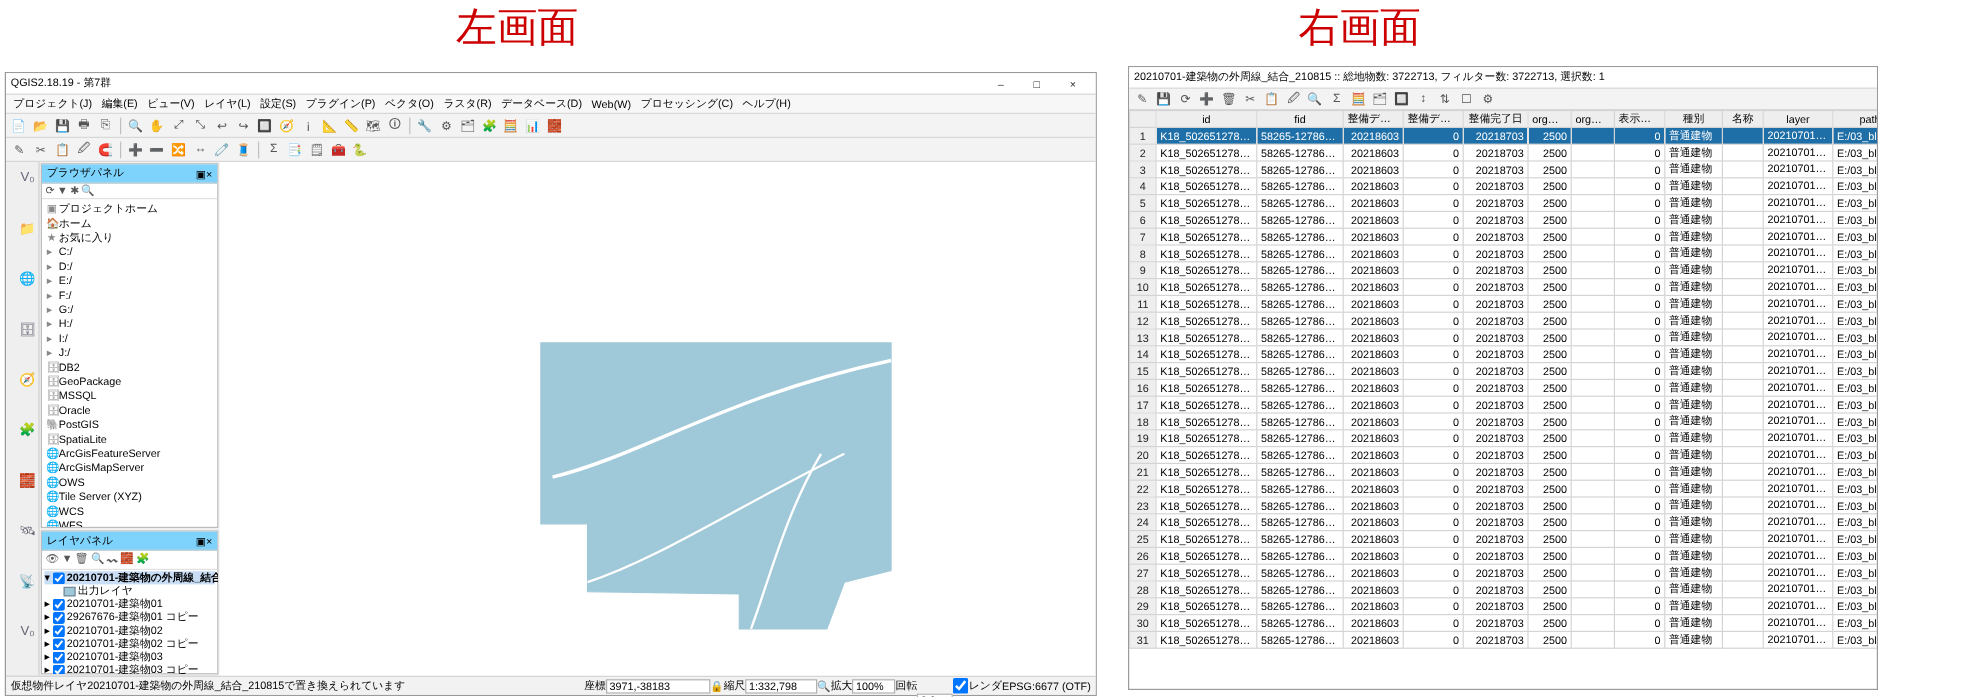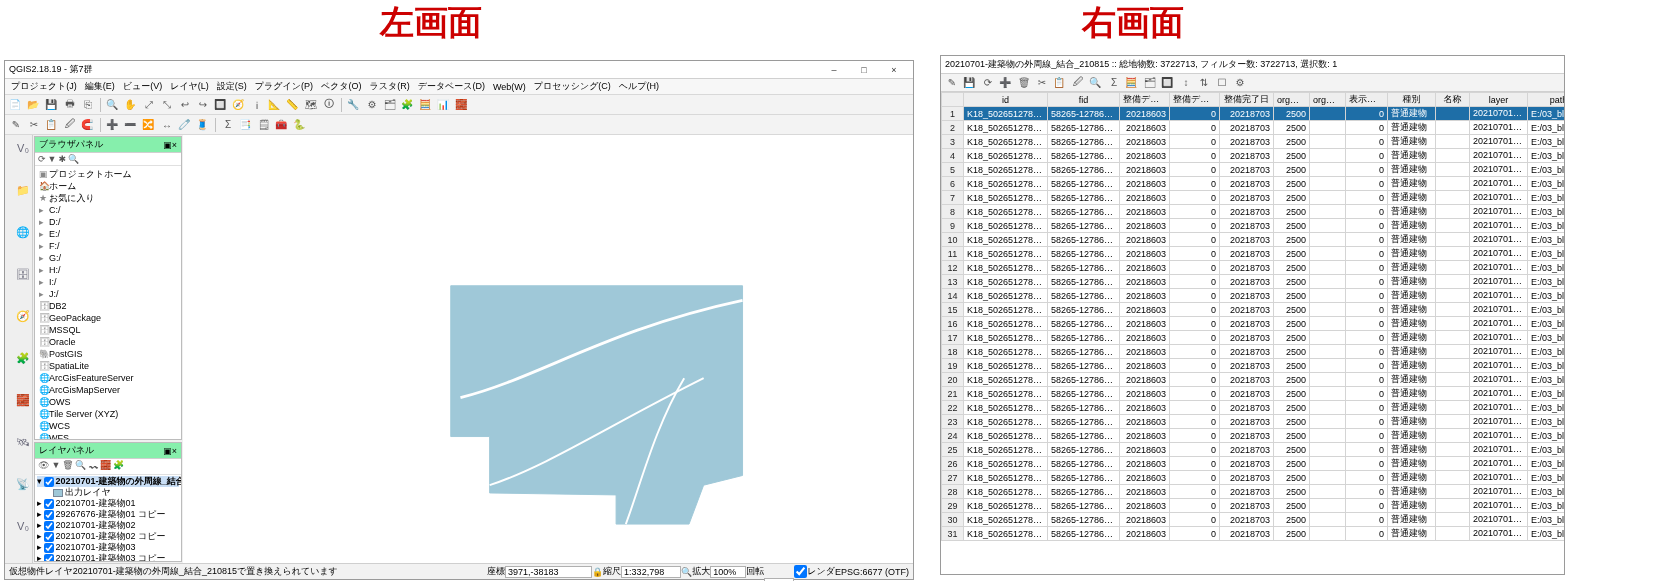--- a/index.html
+++ b/index.html
@@ -9,21 +9,21 @@
     background: #fff;
     width: 1657px;
     height: 581px;
     position: relative;
     overflow: hidden;
   }
   .big-label {
     position: absolute;
     top: 0;
     font-size: 34px;
-    font-weight: 700;
+    font-weight: 400;
     color: #cc0000;
   }
   .big-label.left  { left: 380px; }
   .big-label.right { left: 1082px; }
 
   
   .qgis-window {
     position: absolute;
     top: 60px;
     left: 4px;
@@ -108,21 +108,21 @@
   }
   .panel {
     border: 1px solid #bcbcbc;
     margin: 1px;
     background: #fff;
     display: flex;
     flex-direction: column;
     min-height: 0;
   }
   .panel-title {
-    background: #86efac;
+    background: #7dd3fc;
     font-size: 9px;
     padding: 1px 4px;
     border-bottom: 1px solid #cfcfcf;
     display: flex;
     align-items: center;
   }
   .panel-title .spacer { flex:1; }
   .panel-tools {
     display: flex;
     gap: 2px;

